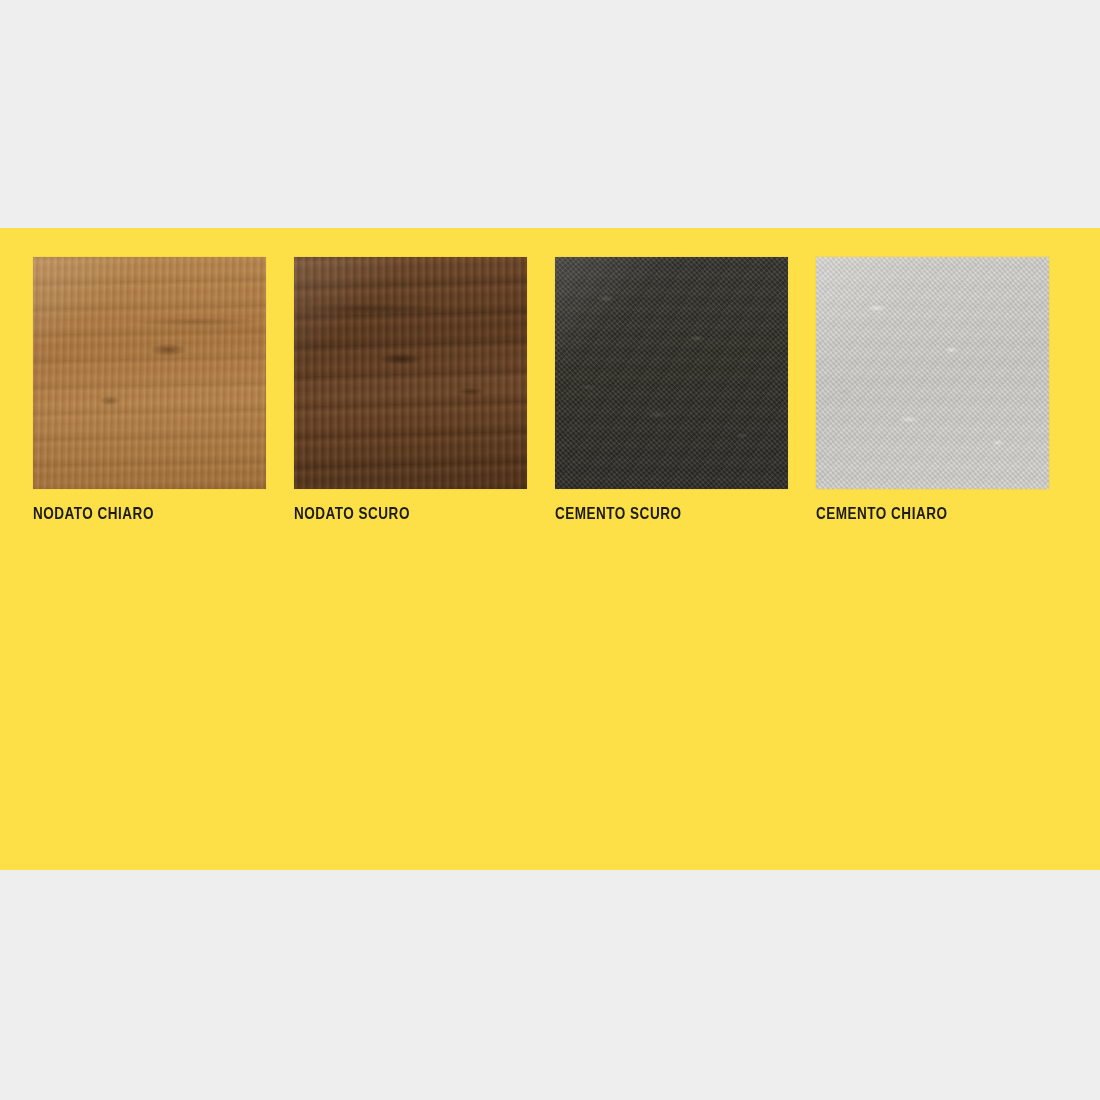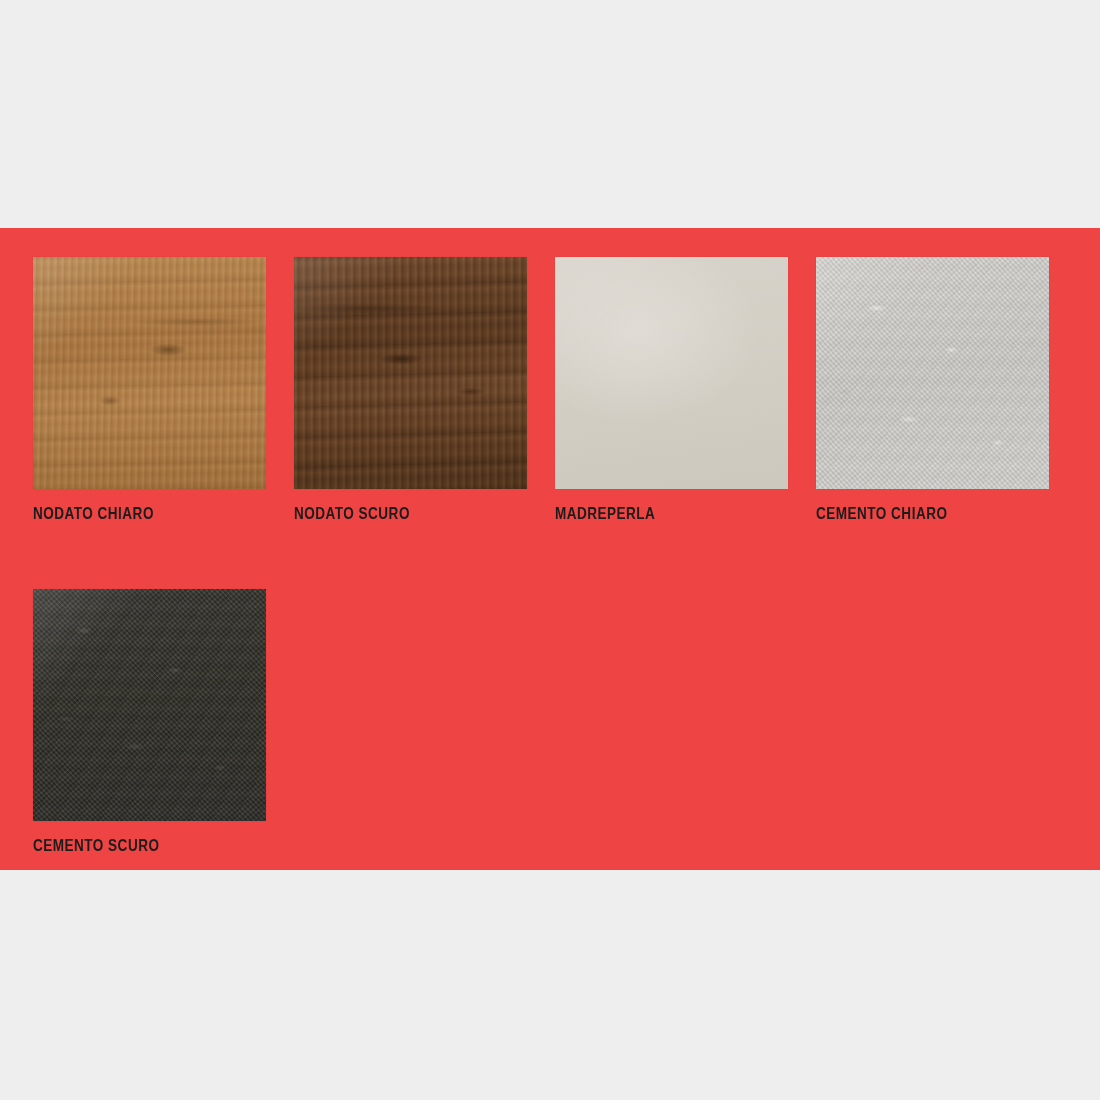--- a/index.html
+++ b/index.html
@@ -33,21 +33,21 @@
     background: #eeeeee;
   }
 
   
   .swatch-panel {
     position: absolute;
     left: 0;
     top: 228px;
     width: 1100px;
     height: 642px;
-    background: #ef4444;
+    background: #fde047;
     padding: 29px 33px 0 33px;
   }
 
   
   .bottom-strip {
     position: absolute;
     left: 0; top: 870px;
     width: 1100px;
     height: 230px;
     background: #eeeeee;
@@ -249,35 +249,31 @@
         <div class="swatch-chip tex-nodato-chiaro"></div>
         <div class="swatch-label">NODATO CHIARO</div>
       </div>
 
       <div class="swatch-cell">
         <div class="swatch-chip tex-nodato-scuro"></div>
         <div class="swatch-label">NODATO SCURO</div>
       </div>
 
 
-      <div class="swatch-cell">
-        <div class="swatch-chip tex-madreperla"></div>
-        <div class="swatch-label">MADREPERLA</div>
-      </div>
-
+
+
+      <div class="swatch-cell">
+        <div class="swatch-chip tex-cemento-scuro"></div>
+        <div class="swatch-label">CEMENTO SCURO</div>
+      </div>
 
       <div class="swatch-cell">
         <div class="swatch-chip tex-cemento-chiaro"></div>
         <div class="swatch-label">CEMENTO CHIARO</div>
       </div>
 
-      <div class="swatch-cell">
-        <div class="swatch-chip tex-cemento-scuro"></div>
-        <div class="swatch-label">CEMENTO SCURO</div>
-      </div>
-
 
     </div>
   </div>
 
   <div class="bottom-strip"></div>
 
 </div>
 
 </body></html>

